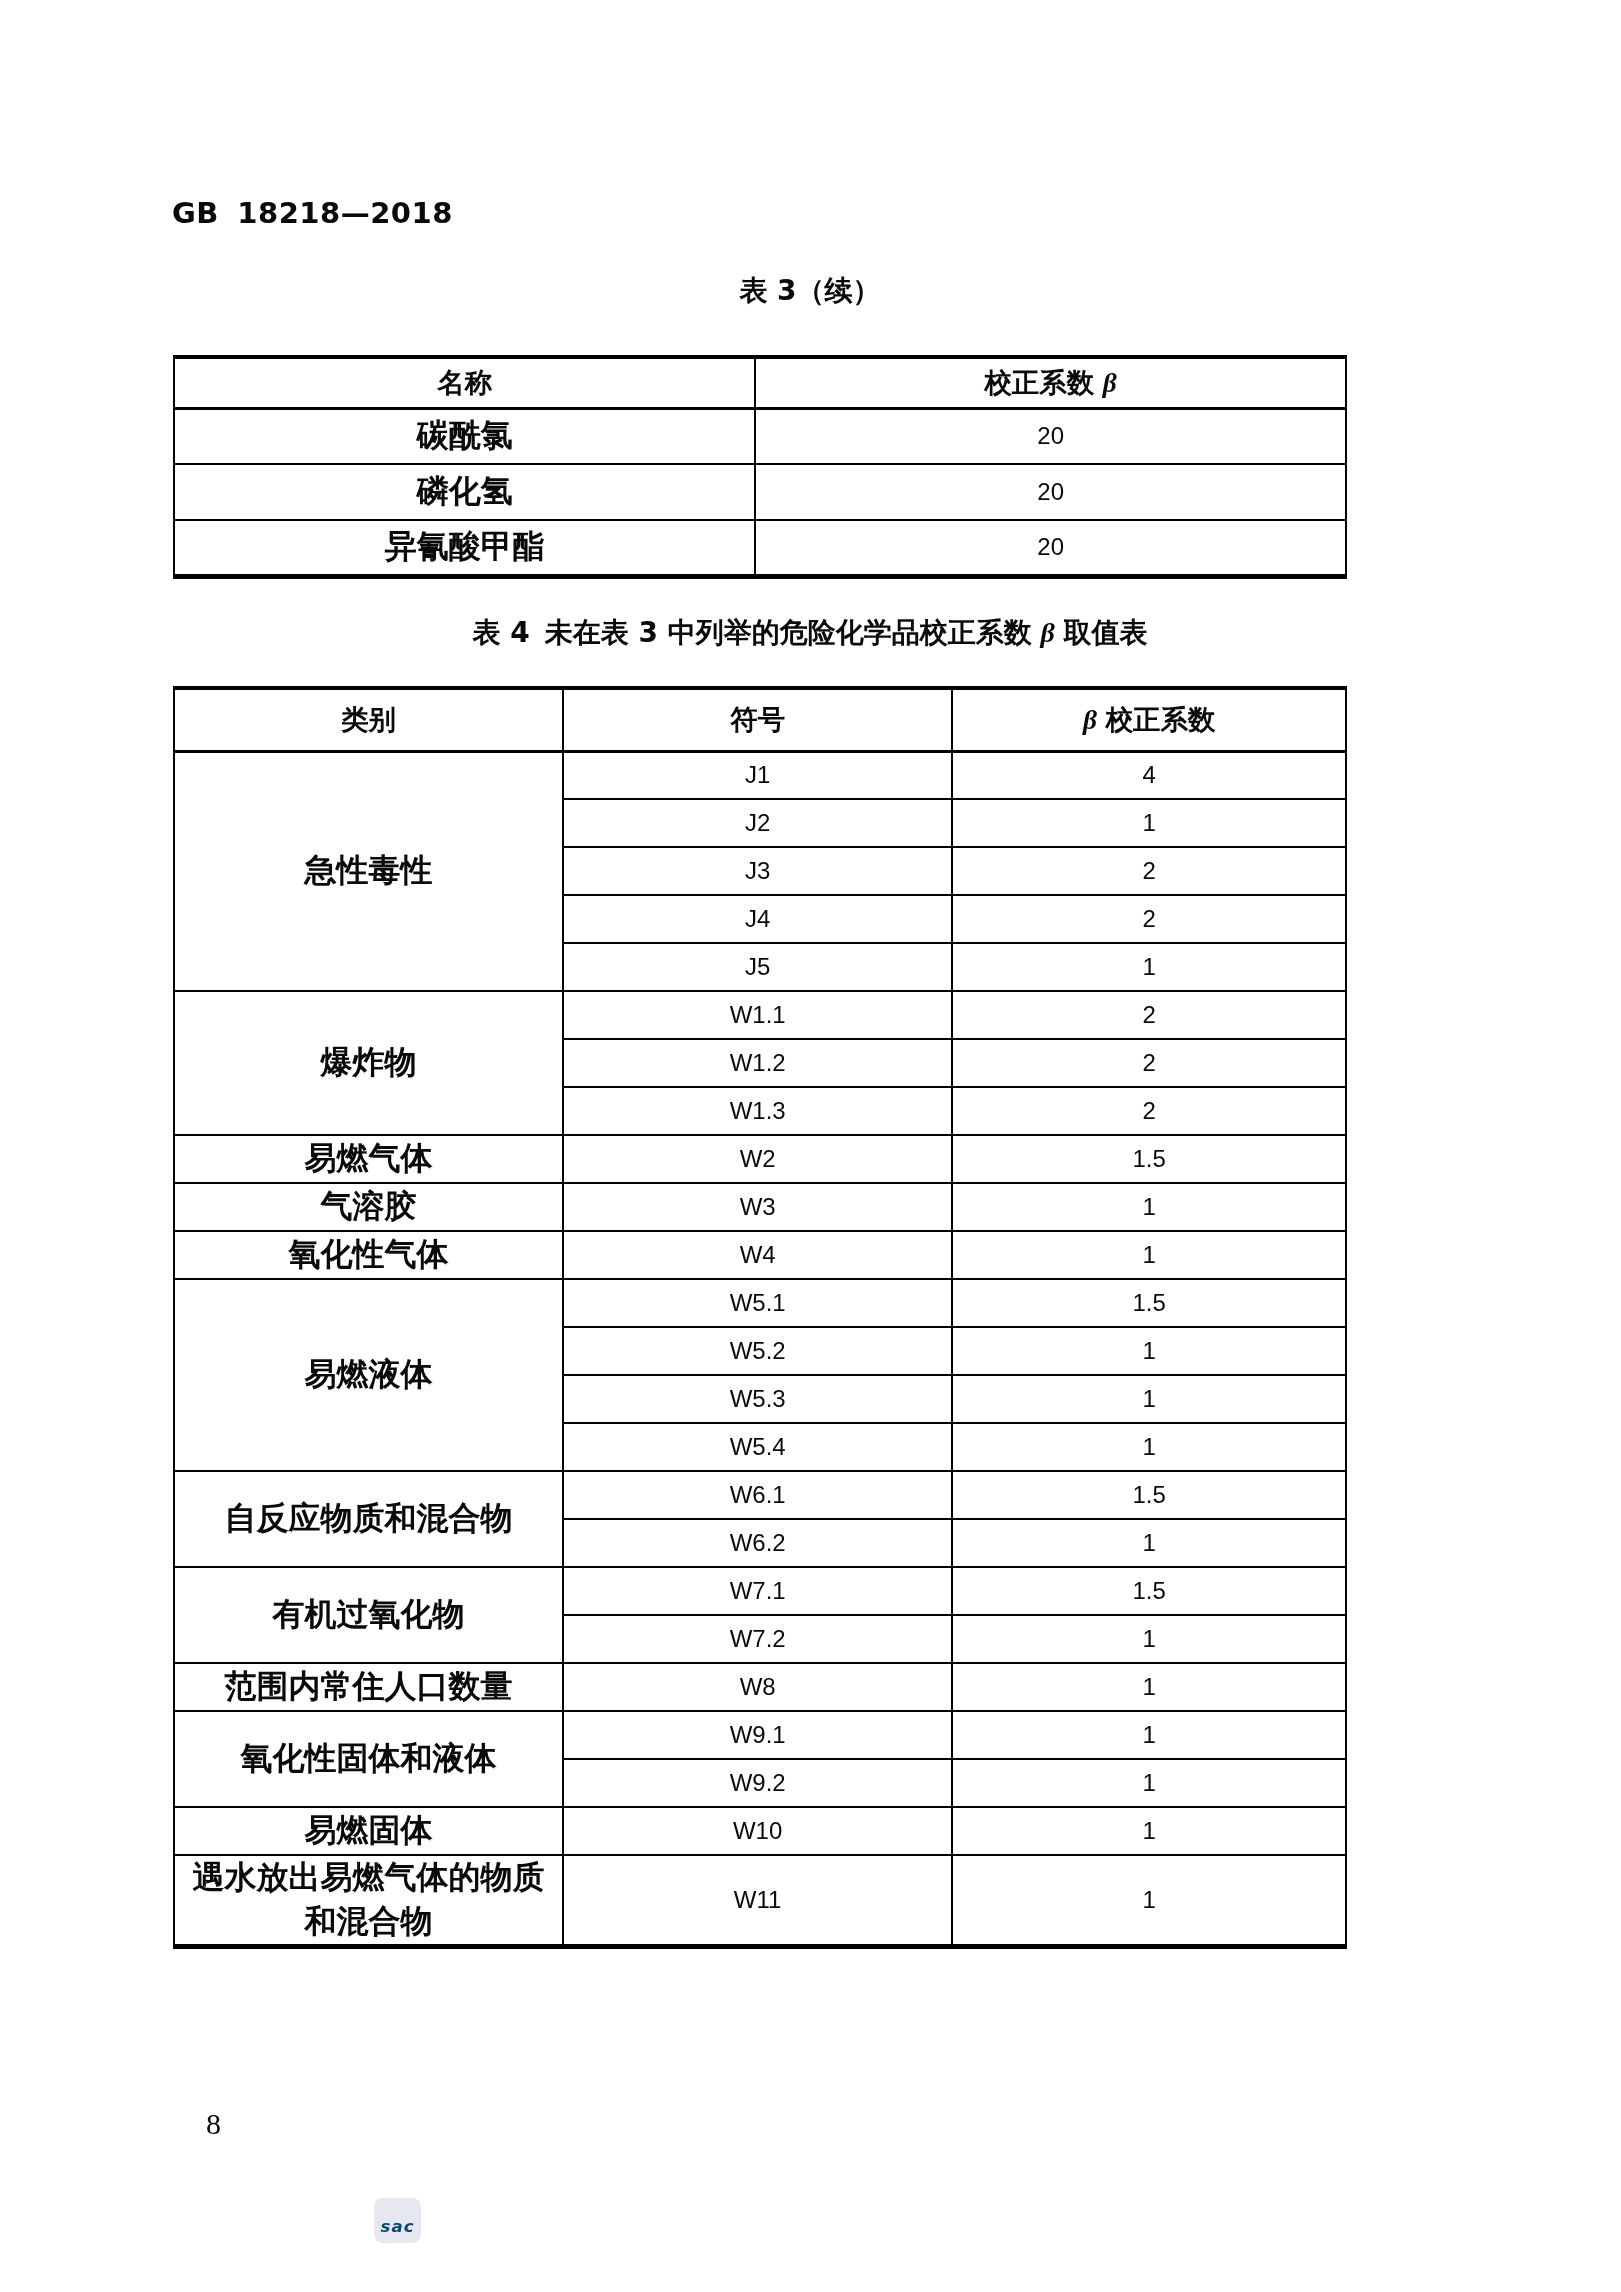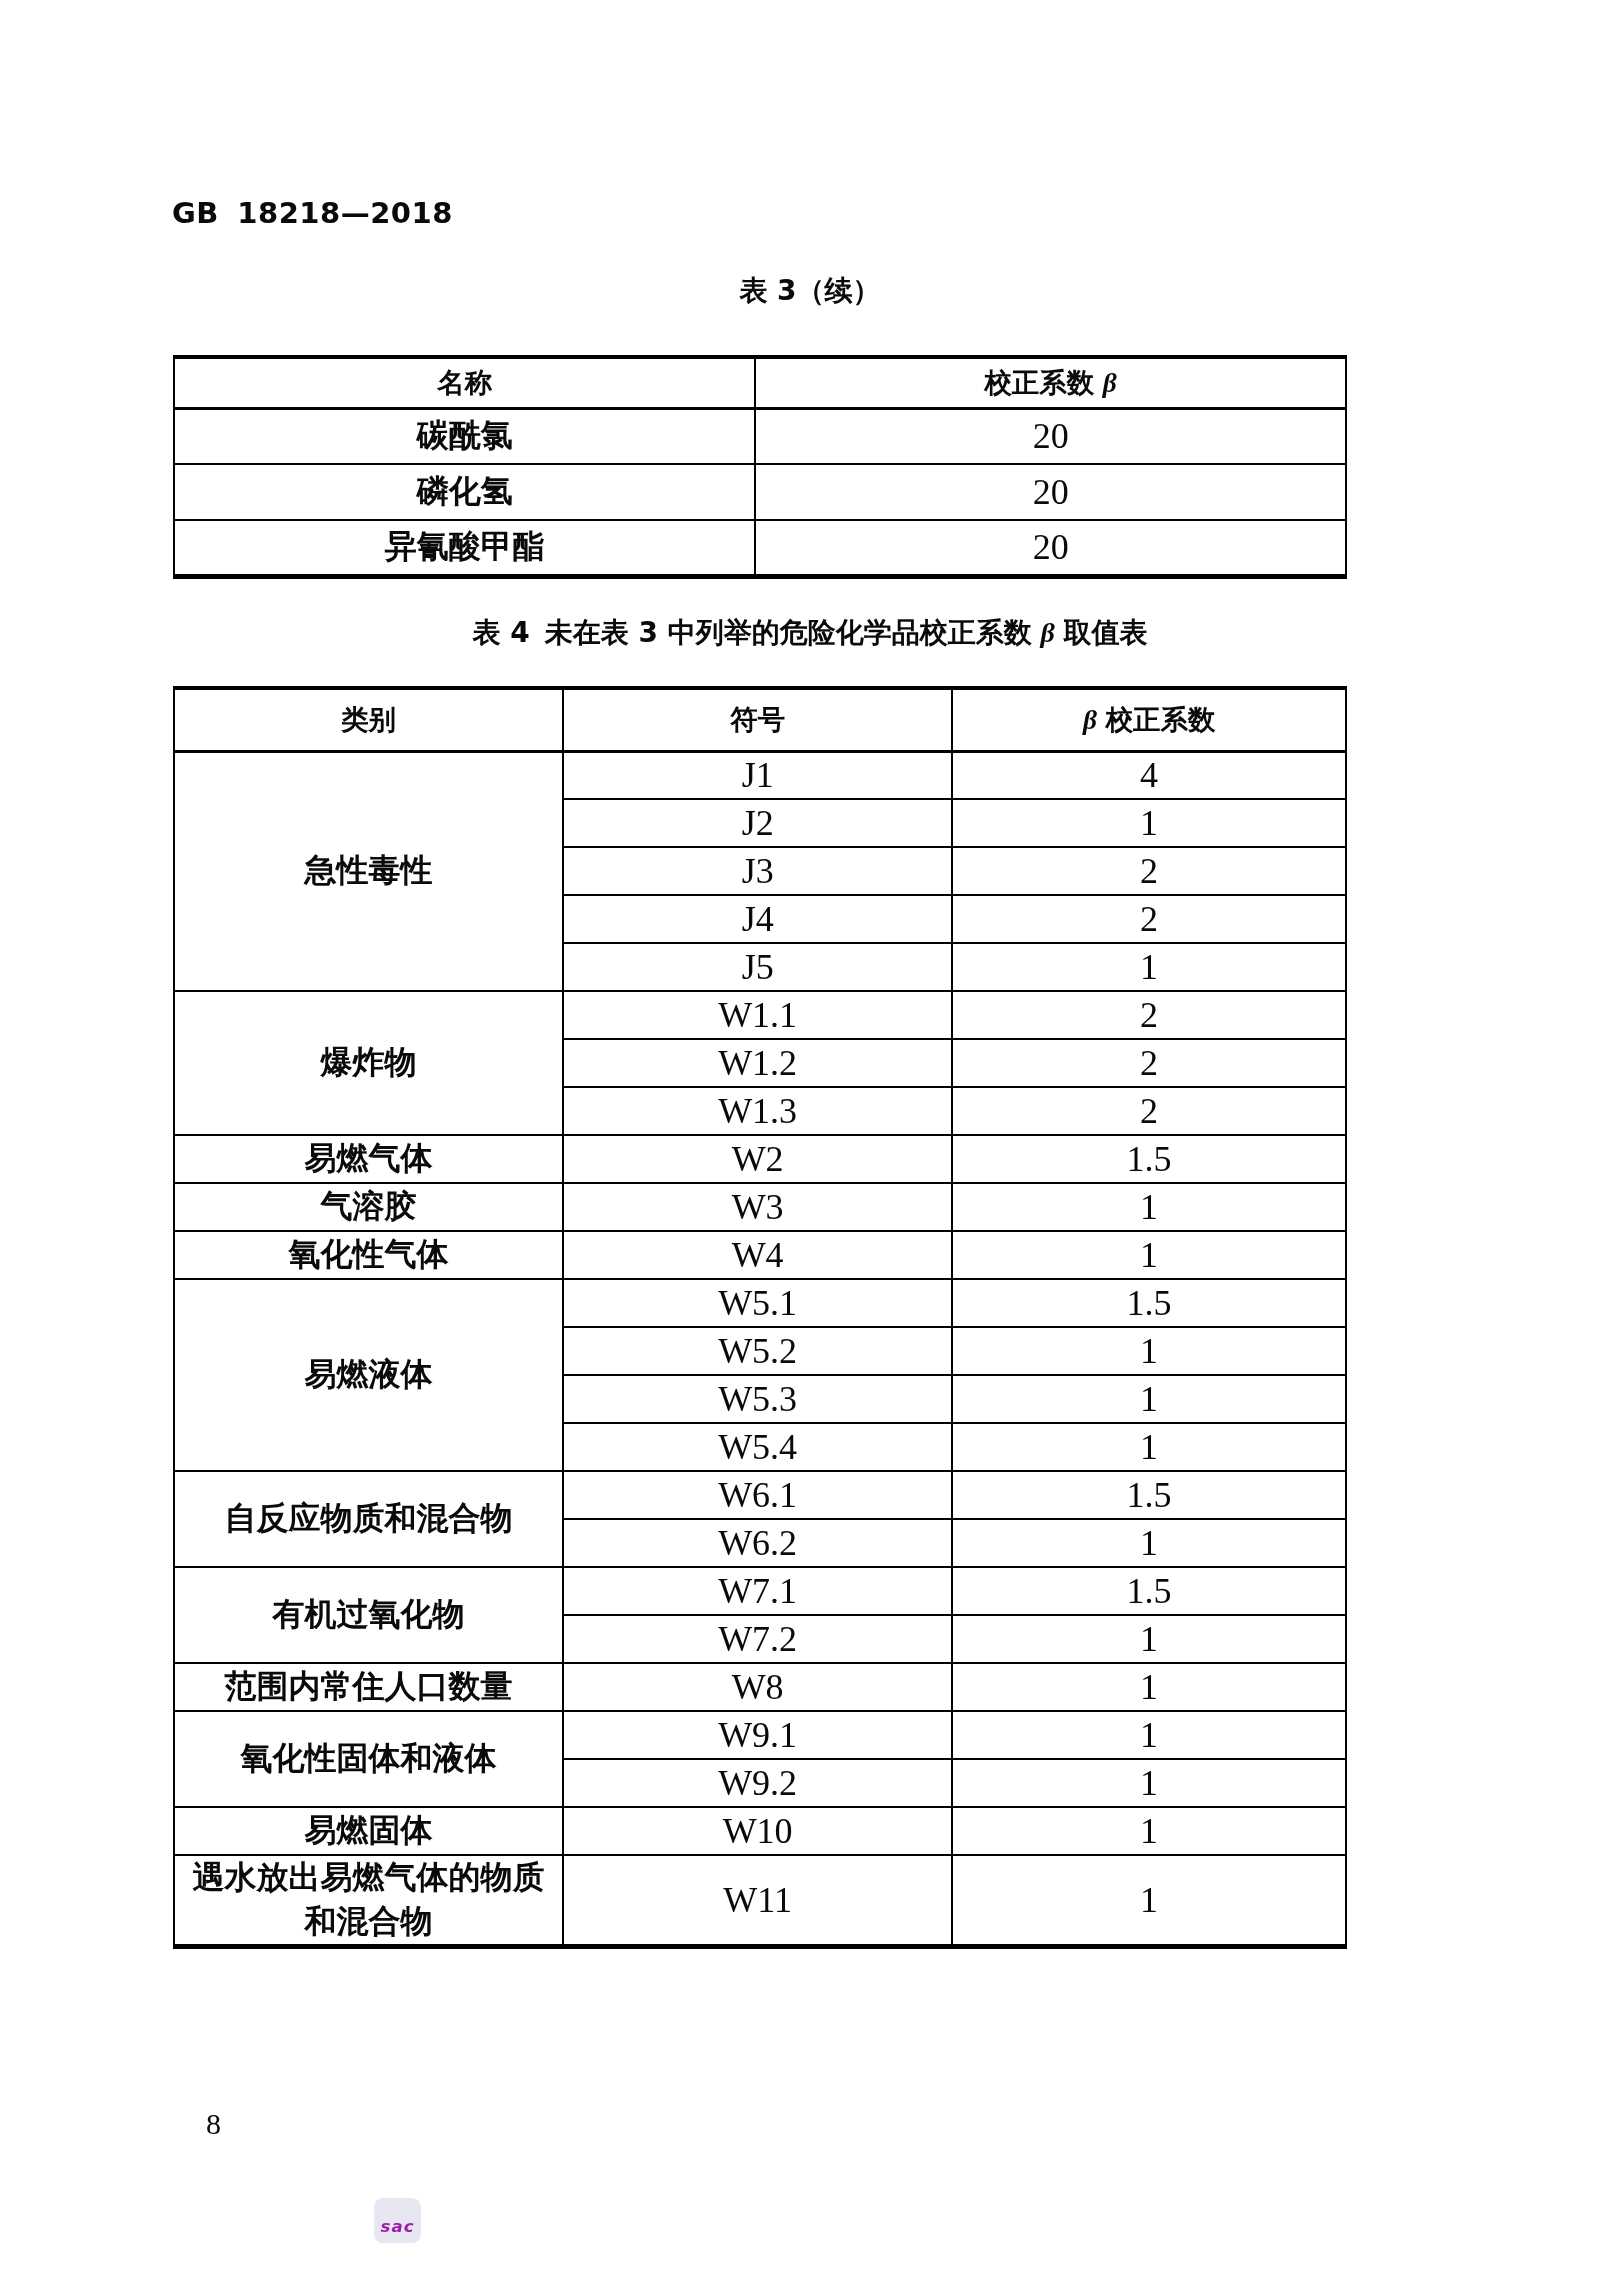--- a/index.html
+++ b/index.html
@@ -66,22 +66,22 @@
 
   #table4 { top: 686px; }
   #table4 thead th { height: 63px; }
   #table4 tbody td { height: 48px; }
 
   td.chn {
     font-family: "DejaVu Sans", sans-serif;
     font-weight: bold; font-size: 32px;
   }
   td.sym, td.val {
-    font-family: Liberation Serif, serif;
-    font-weight: normal; font-size: 36px; border-radius: 17px;
+    font-family: Liberation Sans, sans-serif;
+    font-weight: normal; font-size: 24px; border-radius: 17px;
   }
   #table4 tbody tr.group-start td { border-top-width: 2.9px; }
 
   
   .body-paragraph {
     position: absolute; left: 167px; top: 1947px; width: 1292px;
     font-family: "DejaVu Sans", sans-serif;
     font-weight: bold; font-size: 29px; line-height: 51px;
     text-align: justify; text-indent: 2em;
   }
@@ -97,21 +97,21 @@
   
   .watermark {
     position: absolute; left: 374px; top: 2198px;
     width: 47px; height: 45px;
     background: #e7e7f1;
     border-radius: 8.8px;
     display: flex; align-items: flex-end; justify-content: center;
     padding-bottom: 8.8px;
   }
   .watermark span {
-    color: #a21caf;
+    color: #0c4a6e;
     font-family: "DejaVu Sans", sans-serif;
     font-weight: bold; font-style: italic;
     font-size: 16.7px; letter-spacing: 1px; line-height: 1;
   }
 </style>
 </head>
 <body>
 
 <div class="page">
 

